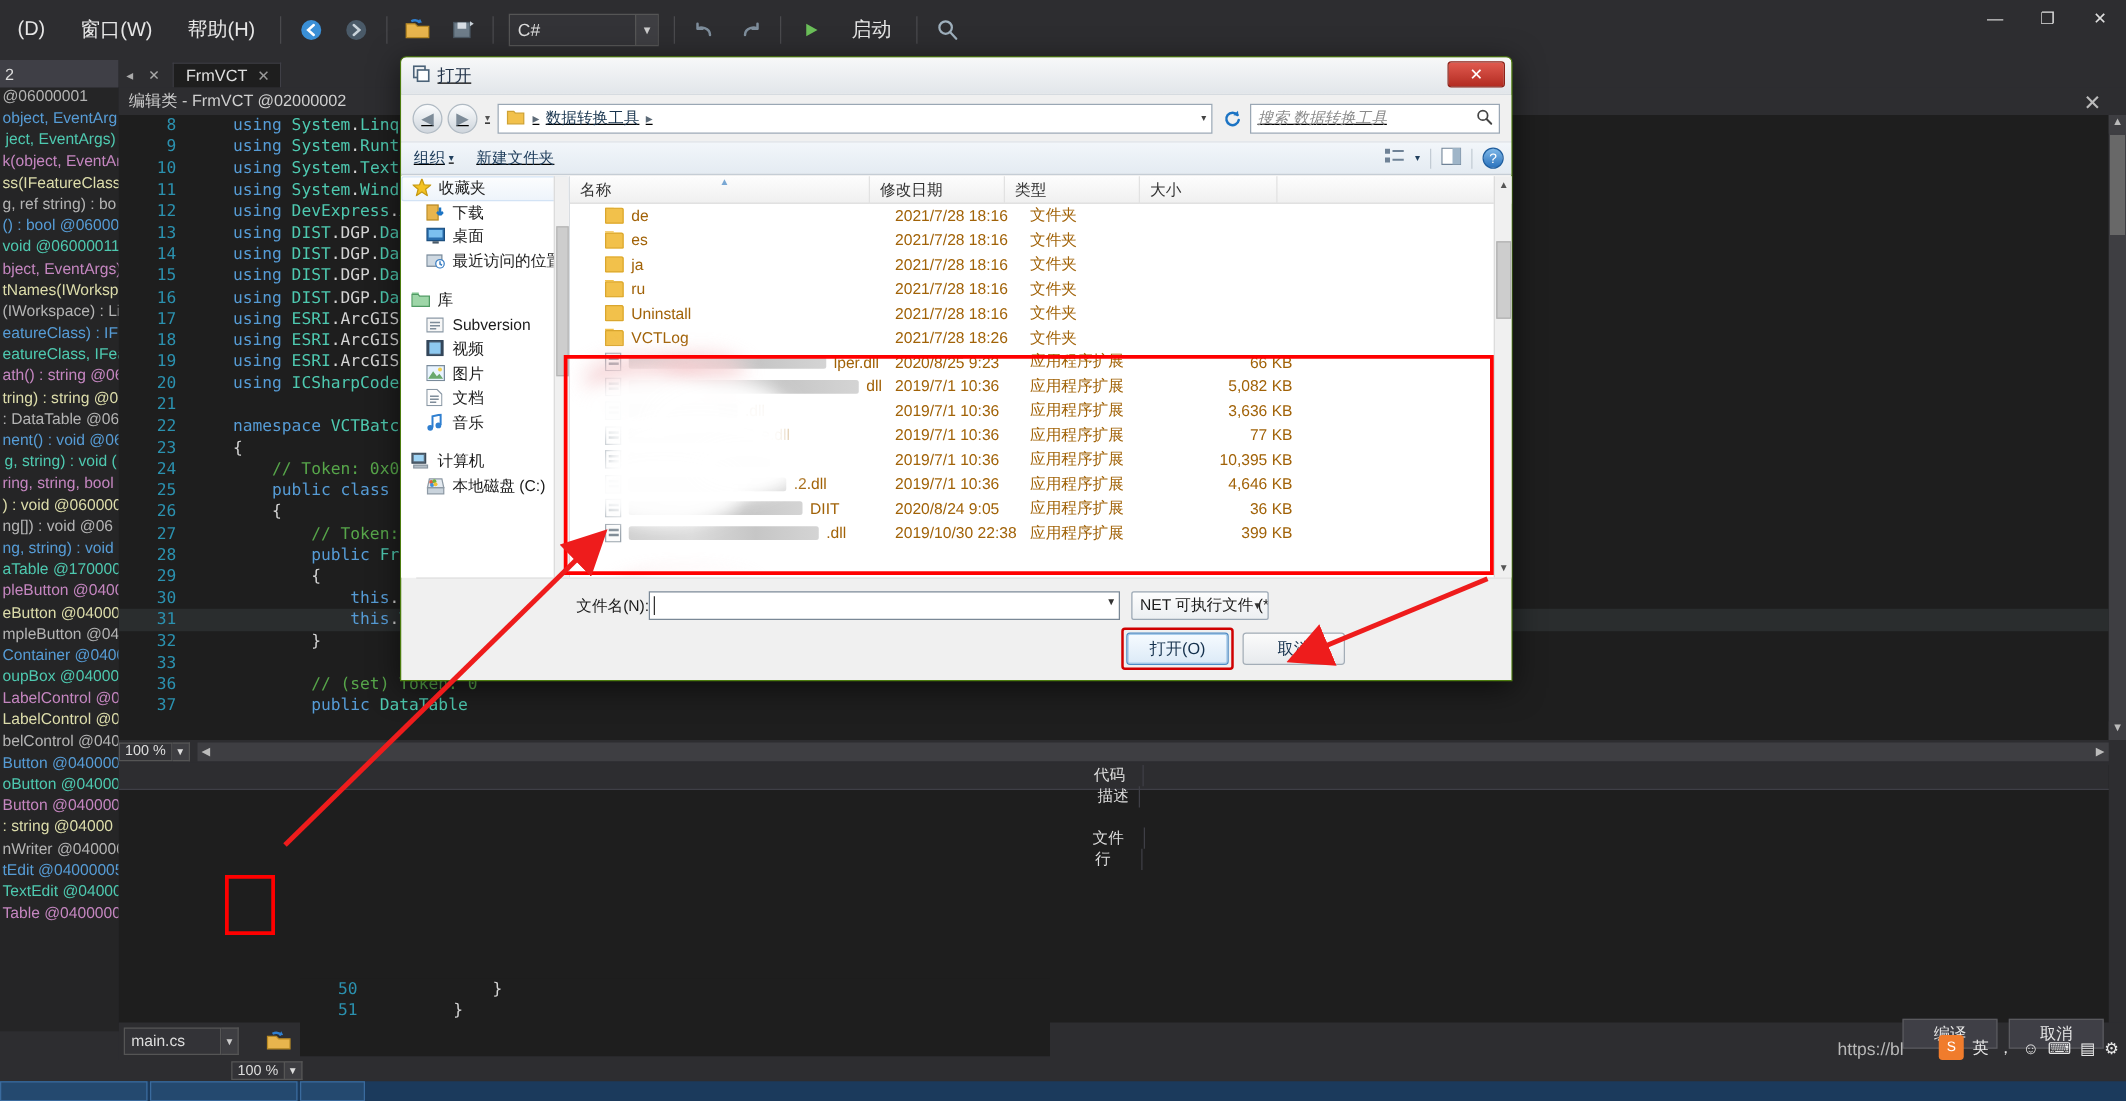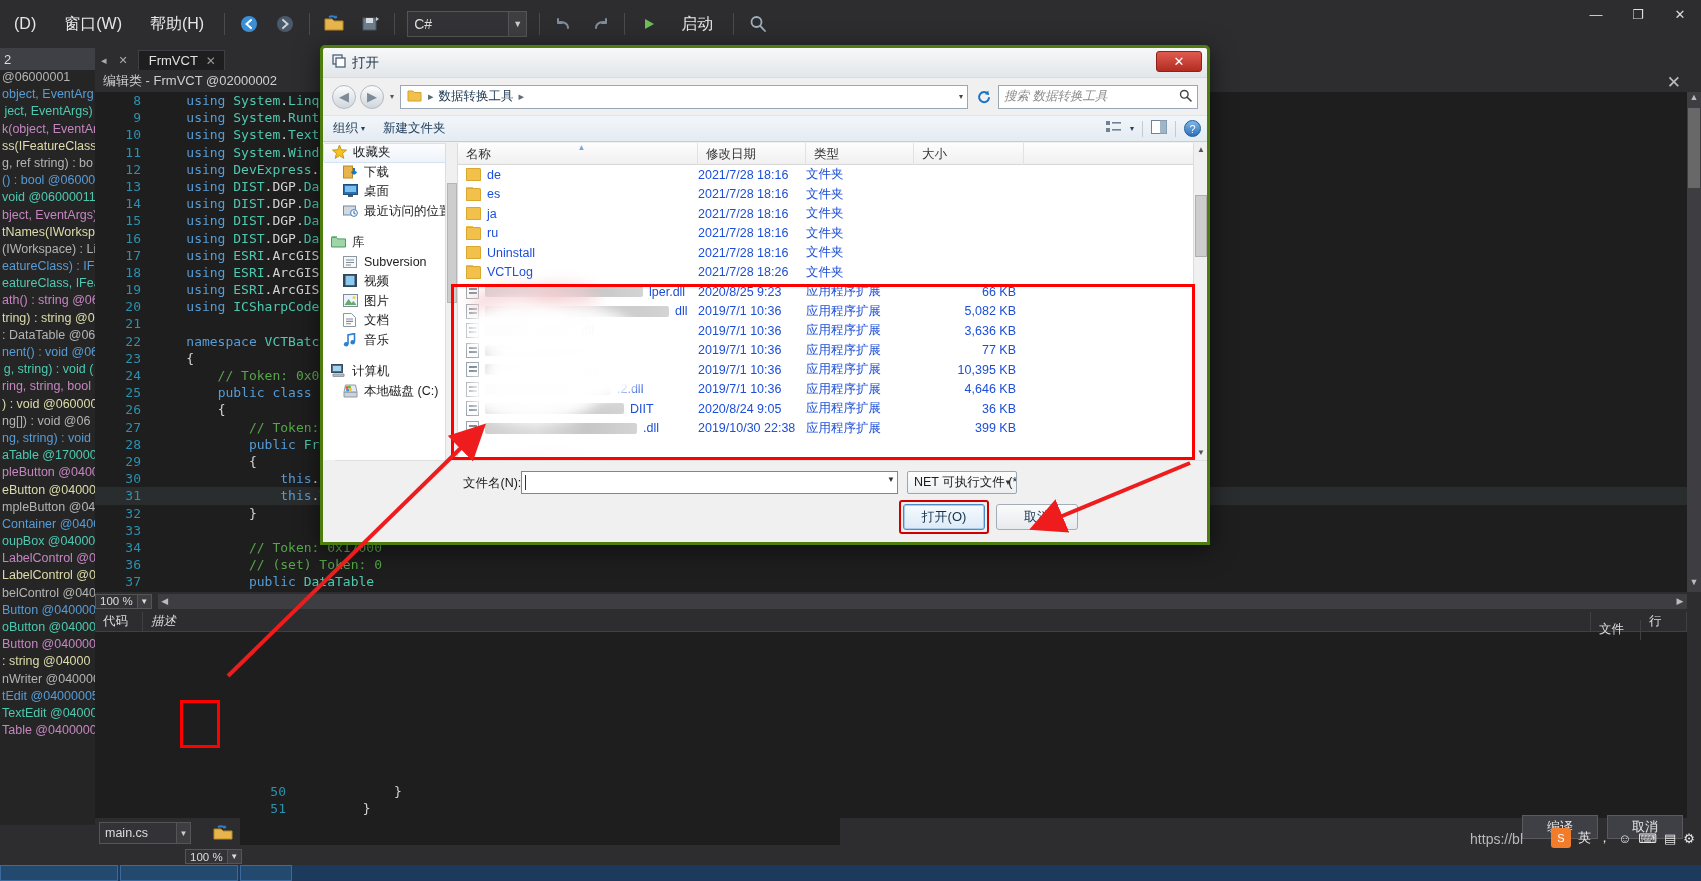--- a/index.html
+++ b/index.html
@@ -111,21 +111,21 @@
   .hscroll { flex:1; height:15px; background:#3e3e42; margin-left:6px; position:relative; }
   .hscroll .ar { position:absolute; top:0; width:14px; height:15px;
                  color:#bbb; font-size:9px; text-align:center; line-height:15px; }
 
   
   .errorlist {
     position:absolute; left:95px; top:612px; right:14px; bottom:56px;
     background:#1e1e1e; color:#ddd;
   }
   .el-head { height:20px; background:#2d2d30; display:flex; align-items:center;
-             font-size:12.5px; border-bottom:1px solid #3f3f46; }
+             font-size:12.5px; border-bottom:1px solid #3f3f46;flex-direction:column; }
   .el-col { border-right:1px solid #3f3f46; height:20px; display:flex;
             align-items:center; padding:0 8px; }
 
   
   .bottombar {
     position:absolute; left:95px; bottom:33px; right:0; height:30px;
     background:#2d2d30; display:flex; align-items:center; padding-left:4px;
   }
   .fnbox { width:78px; height:22px; background:#333337; border:1px solid #555;
            color:#ddd; font-size:12.5px; display:flex; align-items:center;
@@ -159,23 +159,24 @@
     position:absolute; right:0; bottom:16px; height:22px; display:flex;
     align-items:center; gap:7px; padding:0 6px; color:#e8e8e8; font-size:13px;
   }
   .ime .sogou { width:20px; height:20px; background:#f07c2c; border-radius:3px;
                 display:flex; align-items:center; justify-content:center;
                 color:#fff; font-size:11px; }
 
   
   .dlg {
     position:absolute; left:320px; top:45px; width:890px; height:500px;
-    background:#f0f0f0; border:3px solid #4d7c0f;
+    background:#f0f0f0; border:1px solid #4d7c0f;
     box-shadow:0 5px 24px rgba(0,0,0,.55);
     border-radius:5px 5px 0 0;
+    text-decoration:underline;
   }
   .dlg-title {
     height:30px;
     background:linear-gradient(#f7f8f9,#e2e6ea);
     border-radius:4px 4px 0 0;
     display:flex; align-items:center; padding-left:9px;
     font-size:13.5px; color:#23344a; position:relative;
     border-bottom:1px solid #d6dbe0;
   }
   .dlg-close {
@@ -244,21 +245,21 @@
   .ic { width:16px; height:15px; display:inline-block; position:relative; flex:0 0 16px; }
 
   .dlg-list { flex:1; position:relative; background:#fff; }
   .lst-head { height:22px; background:linear-gradient(#fdfdfd,#f0f0f0);
               border-bottom:1px solid #d8d8d8; display:flex;
               font-size:12.5px; color:#333; }
   .lh { border-right:1px solid #e2e2e2; padding:0 8px; height:22px;
         display:flex; align-items:center; position:relative; }
   .lh .sortarrow { position:absolute; left:50%; top:0; color:#7aa8d4; font-size:8px; }
   .row { height:19.5px; display:flex; align-items:center; font-size:12.5px;
-         color:#1d4ed8; }
+         color:#a16207;margin-left:20px; }
   .cname { width:240px; display:flex; align-items:center; gap:6px;
            padding-left:8px; overflow:hidden; white-space:nowrap; }
   .cdate { width:108px; }
   .ctype { width:108px; }
   .csize { width:110px; text-align:right; padding-right:8px; }
   .folder-ic { width:15px; height:13px; background:#f2c14b;
                border-radius:1px 2px 1px 1px; position:relative; flex:0 0 15px;
                box-shadow:inset 0 0 0 1px #d9a62f; }
   .folder-ic:before { content:""; position:absolute; left:0; top:-3px; width:7px;
                       height:3px; background:#f2c14b; border-radius:1px 1px 0 0; }
@@ -467,21 +468,20 @@
         <div class="codeline"><span class="ln">24</span><span class="k-grn">        // Token: 0x02000002</span></div>
         <div class="codeline"><span class="ln">25</span><span class="k-wh"></span>        <span class="k-blue">public</span> <span class="k-blue">class</span> <span class="k-cy">FrmVCT</span> <span class="k-wh"></span><span class="k-wh">:</span><span class="k-wh"></span></div>
         <div class="codeline"><span class="ln">26</span><span class="k-wh"></span>        <span class="k-wh"></span><span class="k-wh">{</span><span class="k-wh"></span></div>
         <div class="codeline"><span class="ln">27</span><span class="k-grn">            // Token: 0x06000</span></div>
         <div class="codeline"><span class="ln">28</span><span class="k-wh"></span>            <span class="k-blue">public</span> <span class="k-cy">FrmVCT</span><span class="k-wh">(</span><span class="k-wh"></span><span class="k-wh">)</span><span class="k-wh"></span></div>
         <div class="codeline"><span class="ln">29</span><span class="k-wh"></span>            <span class="k-wh"></span><span class="k-wh">{</span><span class="k-wh"></span></div>
         <div class="codeline"><span class="ln">30</span><span class="k-wh"></span>                <span class="k-blue">this</span><span class="k-wh">.</span><span class="k-cy">Initiali</span></div>
         <div class="codeline hl-line"><span class="ln">31</span><span class="k-wh"></span>                <span class="k-blue">this</span><span class="k-wh">.</span><span class="k-cy">Text</span> <span class="k-wh"></span><span class="k-wh">=</span><span class="k-wh"></span> <span class="k-wh"></span><span class="k-wh">"</span><span class="k-wh"></span></div>
         <div class="codeline"><span class="ln">32</span><span class="k-wh"></span>            <span class="k-wh"></span><span class="k-wh">}</span><span class="k-wh"></span></div>
         <div class="codeline"><span class="ln">33</span><span class="k-wh"></span></div>
-        <div class="codeline"><span class="ln">34</span><span class="k-grn">            // Token: 0x17000</span></div>
         <div class="codeline"><span class="ln">36</span><span class="k-grn">            // (set) Token: 0</span></div>
         <div class="codeline"><span class="ln">37</span><span class="k-wh"></span>            <span class="k-blue">public</span> <span class="k-cy">DataTable</span></div>
       </div>
   </div>
   <div class="vscroll">
     <div class="vcap" style="top:0">▲</div>
     <div class="vthumb" style="top:16px; height:80px;"></div>
     <div class="vcap" style="bottom:0">▼</div>
   </div>
 
@@ -490,21 +490,21 @@
     <div class="zcaret">▼</div>
     <div class="hscroll">
       <div class="ar" style="left:0">◀</div>
       <div class="ar" style="right:0">▶</div>
     </div>
   </div>
 
   <div class="errorlist">
     <div class="el-head">
       <div class="el-col" style="width:48px;">代码</div>
-      <div class="el-col" style="flex:1;font-style:italic;">描述</div>
+      <div class="el-col" style="flex:1;">描述</div>
       <div class="el-col" style="width:50px;margin-top:16px;">文件</div>
       <div class="el-col" style="width:46px;">行</div>
     </div>
   </div>
 
   <div class="bottombar">
     <div class="fnbox">main.cs</div>
     <div class="fncaret">▼</div>
     <div style="width:14px"></div>
     <div class="tb-icon">

